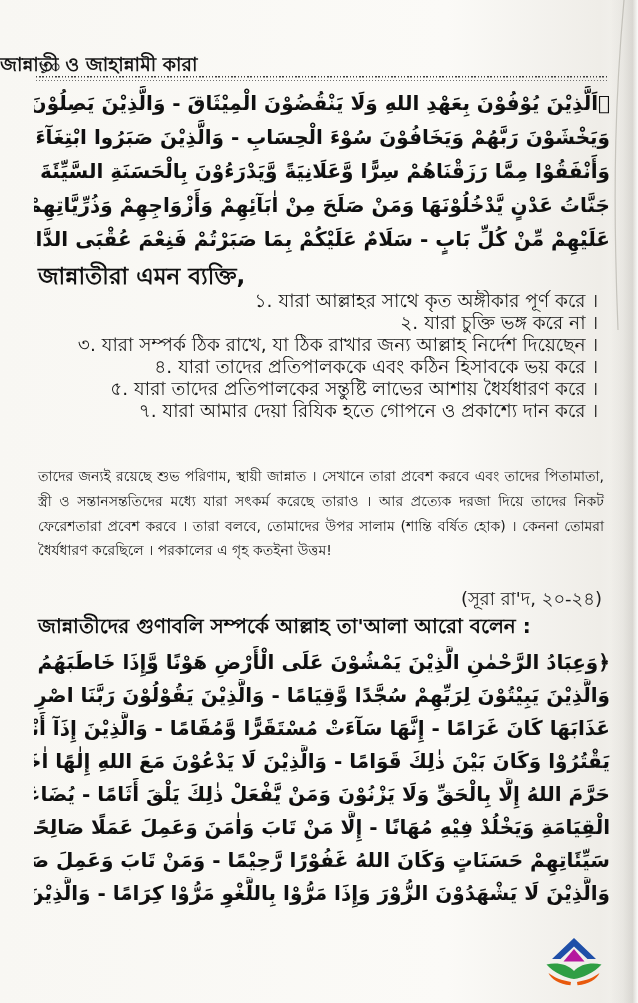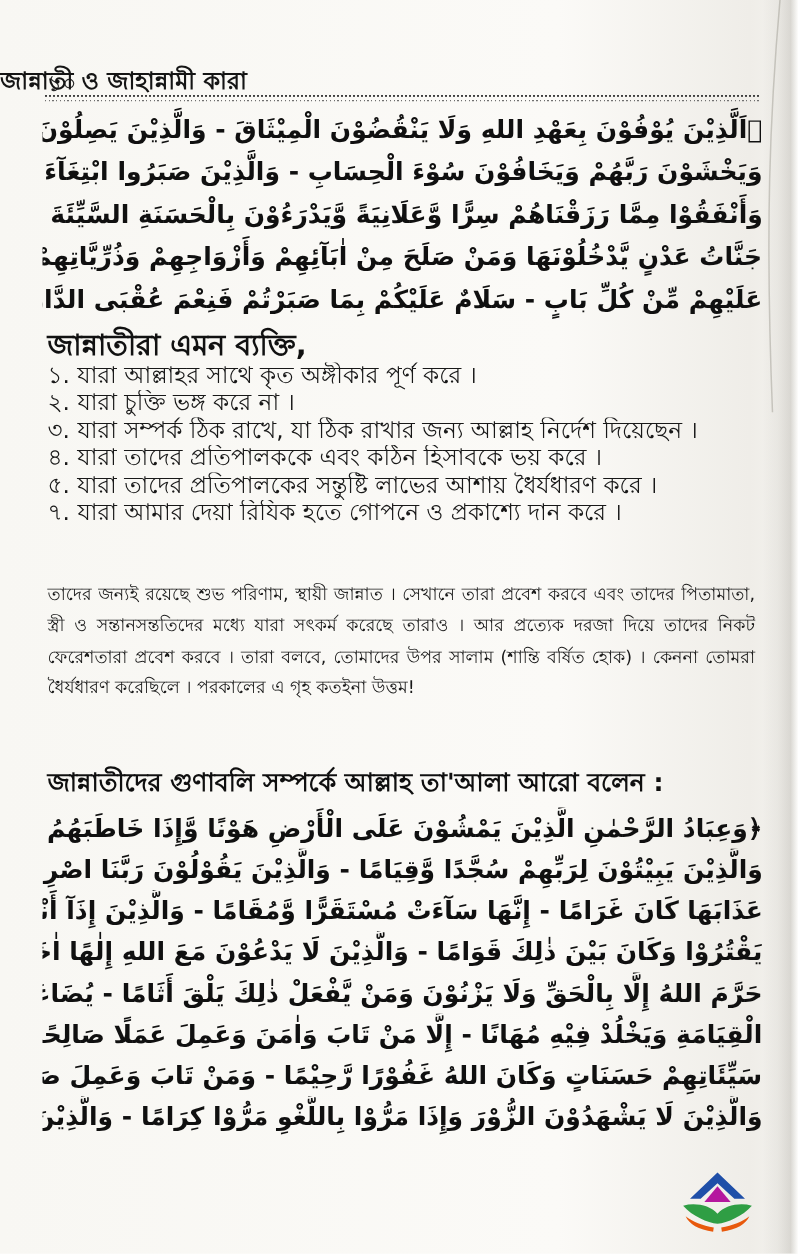--- a/index.html
+++ b/index.html
@@ -49,21 +49,21 @@
   .q2{top:646px;}
   .q2 .aline{height:33px;line-height:33px;}
   
   .intro{
     position:absolute;left:38px;top:258px;font-size:23px;font-weight:bold;color:#111;
   }
   .blist{
     position:absolute;left:38px;right:40px;top:290px;
     font-size:18.5px;color:#181818;
   }
-  .blist .li{display:block;height:22px;line-height:22px;white-space:nowrap;overflow:hidden;}
+  .blist .li{display:block;height:22px;line-height:22px;white-space:nowrap;overflow:hidden;text-align:right;}
   .blist .num{display:inline-block;margin-right:6px;}
   .para{
     position:absolute;left:38px;right:34px;top:464px;
     font-size:14px;line-height:24.8px;color:#181818;
     text-align:justify;
   }
   .ref{
     position:absolute;right:36px;top:585px;font-size:18px;color:#1b1b1b;
   }
   .heading2{
@@ -94,20 +94,21 @@
     <span class="li"><span class="num">১.</span><span>যারা আল্লাহর সাথে কৃত অঙ্গীকার পূর্ণ করে ।</span></span>
     <span class="li"><span class="num">২.</span><span>যারা চুক্তি ভঙ্গ করে না ।</span></span>
     <span class="li"><span class="num">৩.</span><span>যারা সম্পর্ক ঠিক রাখে, যা ঠিক রাখার জন্য আল্লাহ নির্দেশ দিয়েছেন ।</span></span>
     <span class="li"><span class="num">৪.</span><span>যারা তাদের প্রতিপালককে এবং কঠিন হিসাবকে ভয় করে ।</span></span>
     <span class="li"><span class="num">৫.</span><span>যারা তাদের প্রতিপালকের সন্তুষ্টি লাভের আশায় ধৈর্যধারণ করে ।</span></span>
     <span class="li"><span class="num">৭.</span><span>যারা আমার দেয়া রিযিক হতে গোপনে ও প্রকাশ্যে দান করে ।</span></span>
   </div>
 
   <div class="para">তাদের জন্যই রয়েছে শুভ পরিণাম, স্থায়ী জান্নাত । সেখানে তারা প্রবেশ করবে এবং তাদের পিতামাতা, স্ত্রী ও সন্তানসন্ততিদের মধ্যে যারা সৎকর্ম করেছে তারাও । আর প্রত্যেক দরজা দিয়ে তাদের নিকট ফেরেশতারা প্রবেশ করবে । তারা বলবে, তোমাদের উপর সালাম (শান্তি বর্ষিত হোক) । কেননা তোমরা ধৈর্যধারণ করেছিলে । পরকালের এ গৃহ কতইনা উত্তম!</div>
 
+  <div class="ref">(সূরা রা'দ, ২০-২৪)</div>
 
   <div class="heading2">জান্নাতীদের গুণাবলি সম্পর্কে আল্লাহ তা'আলা আরো বলেন :</div>
 
   <div class="quran q2">
     <span class="aline">﴿وَعِبَادُ الرَّحْمٰنِ الَّذِيْنَ يَمْشُوْنَ عَلَى الْأَرْضِ هَوْنًا وَّإِذَا خَاطَبَهُمُ الْجَاهِلُوْنَ قَالُوْا سَلَامًا -</span>
     <span class="aline">وَالَّذِيْنَ يَبِيْتُوْنَ لِرَبِّهِمْ سُجَّدًا وَّقِيَامًا - وَالَّذِيْنَ يَقُوْلُوْنَ رَبَّنَا اصْرِفْ عَنَّا عَذَابَ جَهَنَّمَ إِنَّ</span>
     <span class="aline">عَذَابَهَا كَانَ غَرَامًا - إِنَّهَا سَآءَتْ مُسْتَقَرًّا وَّمُقَامًا - وَالَّذِيْنَ إِذَآ أَنْفَقُوْا لَمْ يُسْرِفُوْا وَلَمْ</span>
     <span class="aline">يَقْتُرُوْا وَكَانَ بَيْنَ ذٰلِكَ قَوَامًا - وَالَّذِيْنَ لَا يَدْعُوْنَ مَعَ اللهِ إِلٰهًا اٰخَرَ وَلَا يَقْتُلُوْنَ النَّفْسَ الَّتِيْ</span>
     <span class="aline">حَرَّمَ اللهُ إِلَّا بِالْحَقِّ وَلَا يَزْنُوْنَ وَمَنْ يَّفْعَلْ ذٰلِكَ يَلْقَ أَثَامًا - يُضَاعَفْ لَهُ الْعَذَابُ يَوْمَ</span>
     <span class="aline">الْقِيَامَةِ وَيَخْلُدْ فِيْهِ مُهَانًا - إِلَّا مَنْ تَابَ وَاٰمَنَ وَعَمِلَ عَمَلًا صَالِحًا فَأُولٰٓئِكَ يُبَدِّلُ اللهُ</span>

